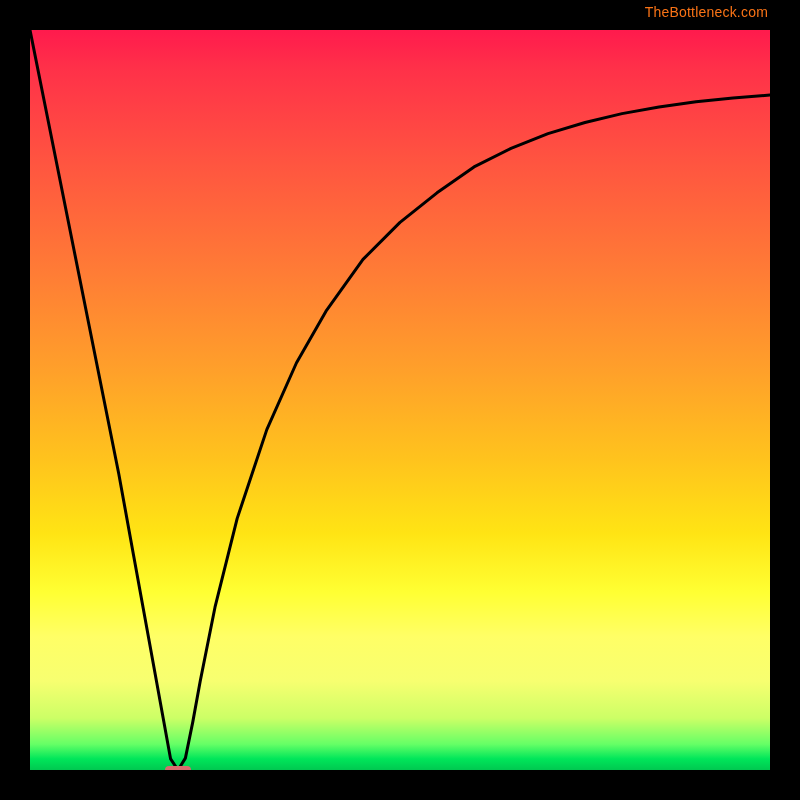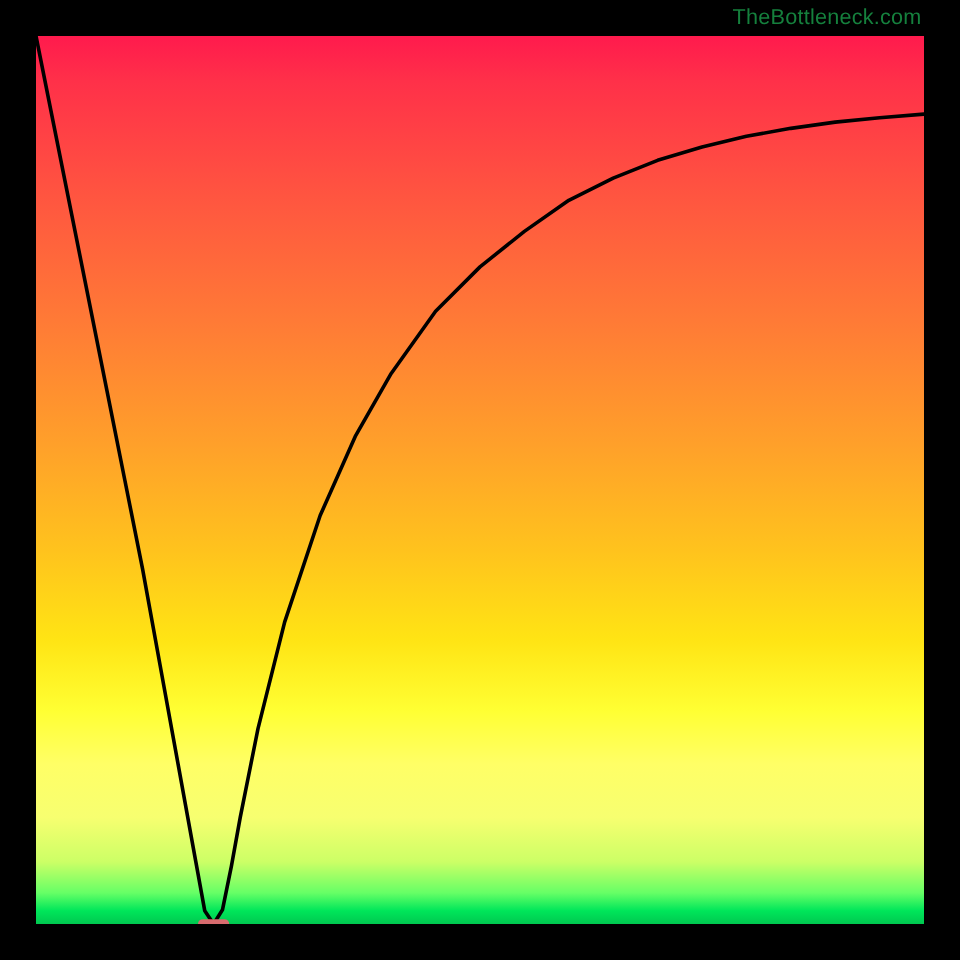--- a/index.html
+++ b/index.html
@@ -47,22 +47,22 @@
   }
   .curve-svg {
     position: absolute;
     inset: 0;
   }
   .watermark {
     position: absolute;
     top: 4px;
     right: 32px;
     font-family: Arial, Helvetica, sans-serif;
-    font-size: 18px;
-    color: #15803d;
+    font-size: 14px;
+    color: #f97316;
     letter-spacing: 0.2px;
     user-select: none;
     margin-left: 38px;
   }
   .marker {
     position: absolute;
     background: #d86b6e;
     border-radius: 999px;
   }
 </style>

